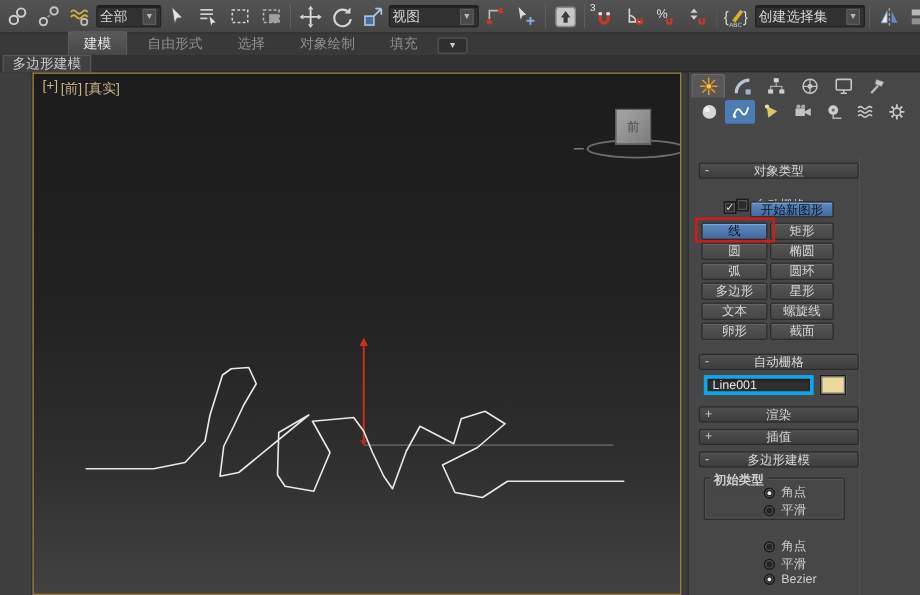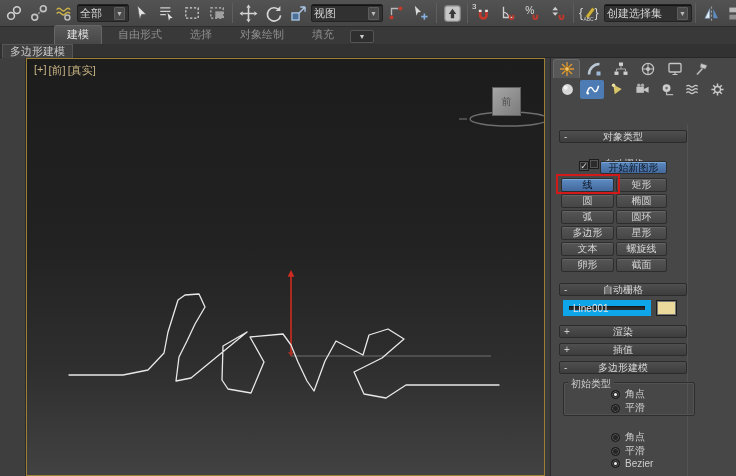--- a/index.html
+++ b/index.html
@@ -84,27 +84,27 @@
     box-shadow:inset 0 1px 0 #646464; border-radius:2px; color:#d6d6d6; font-size:10px;
     display:flex; align-items:center; justify-content:center; }
   .btn.hl { background:linear-gradient(#5d8cc4,#44699c); color:#0b1422; box-shadow:inset 0 1px 0 #7ba6d8; }
   .snsbtn { position:absolute; left:49px; top:103px; width:67px; height:13px; }
   .ot-grid { position:absolute; left:10px; top:120px; width:110px;
     display:grid; grid-template-columns:53px 51px; grid-auto-rows:14px; gap:2px; }
   .annot { position:absolute; left:5px; top:116px; width:64px; height:20px;
     border:2px solid #d21a1a; z-index:6; pointer-events:none; }
 
   .namefield { position:absolute; left:12px; top:242px; width:88px; height:16px;
-    background:#2e2e2e; border:6px solid #0ea5e9; box-shadow:inset 0 1px 2px #111;
+    background:#2e2e2e; border:3px solid #0ea5e9; box-shadow:inset 0 1px 2px #111;
     color:#e2e2e2; font-size:10px; display:flex; align-items:center; padding-left:4px; }
   .swatch { position:absolute; left:105px; top:242px; width:21px; height:16px;
     border:1px solid #1d1d1d; box-shadow:inset 0 0 0 1px #777; }
 
-  .group { position:absolute; left:12px; width:132px; border:1px solid #2e2e2e;
-    box-shadow:0 0 0 1px #525252 inset; border-radius:2px; }
+  .group { position:absolute; left:12px; width:113px; border:1px solid #2e2e2e;
+    box-shadow:0 0 0 1px #525252 inset; border-radius:2px;font-weight:bold; }
   .group .glabel { position:absolute; left:4px; top:-6px; background:#474747; padding:0 3px;
     font-size:10px; color:#cfcfcf; }
   .radiorow { position:absolute; display:flex; align-items:center; gap:5px;
     font-size:10px; color:#cfcfcf; }
   .radio { width:9px; height:9px; border-radius:50%; background:#262626;
     border:1px solid #181818; box-shadow:inset 0 0 0 1px #555; position:relative; }
   .radio.sel::after { content:""; position:absolute; left:2px; top:2px; width:3px; height:3px;
     border-radius:50%; background:#f2f2f2; }
 </style>
 </head>

